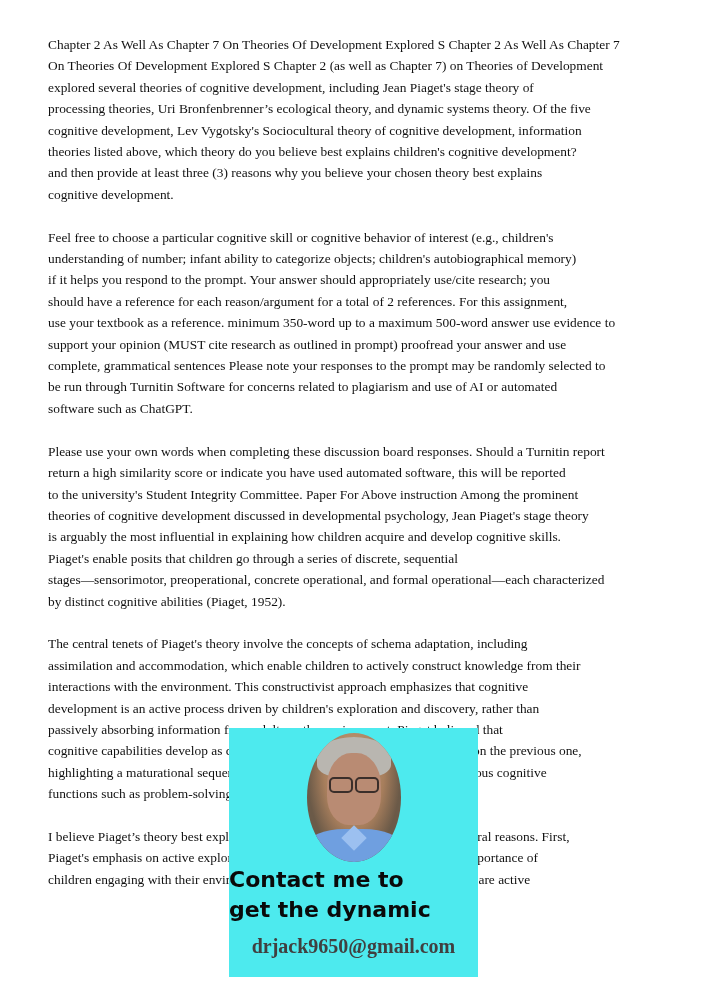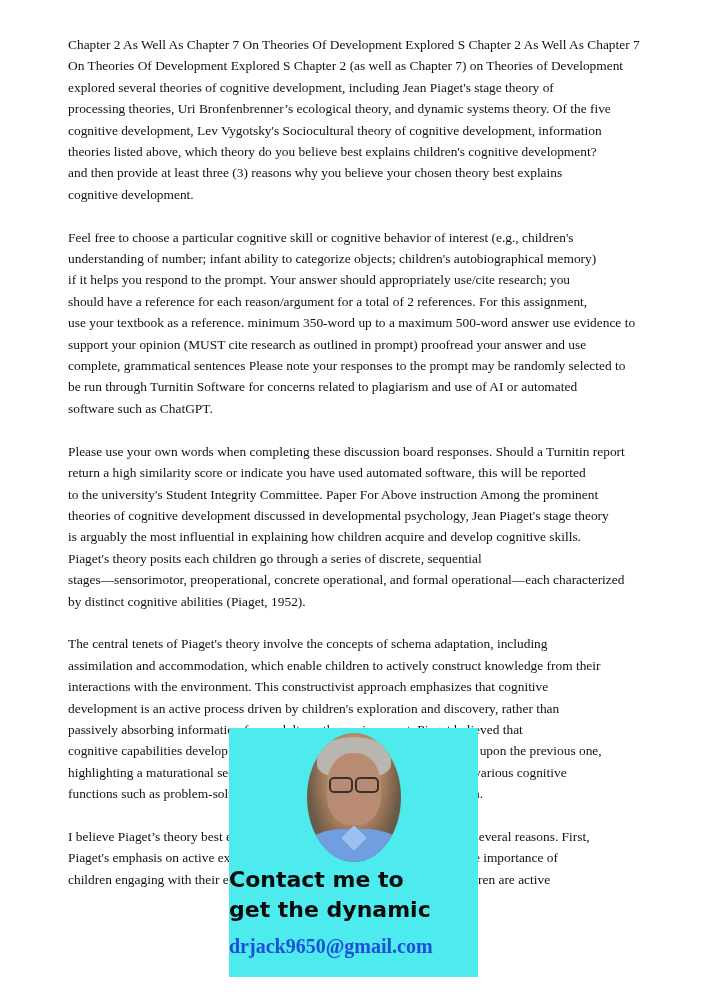--- a/index.html
+++ b/index.html
@@ -3,21 +3,21 @@
   <meta charset="utf-8">
   <style>
     html, body { margin: 0; padding: 0; background: #ffffff; }
     body { width: 708px; height: 1000px; position: relative; overflow: hidden; }
     .page {
       position: absolute; left: 48px; top: 34px; width: 640px;
       font-family: "Liberation Serif", "DejaVu Serif", serif;
       font-size: 13.4px; line-height: 21.4px; color: #111111;
     }
     .para { margin: 0 0 21.4px 0; }
-    .line { display: block; white-space: nowrap; margin-left: 20px; }
+    .line { display: block; white-space: nowrap; }
     .promo {
       position: absolute; left: 229px; top: 728px; width: 249px; height: 249px;
       background: #4deaee;
     }
     .photo {
       position: absolute; left: 78px; top: 5px; width: 94px; height: 129px;
       border-radius: 50%; overflow: hidden;
       background: radial-gradient(ellipse at 50% 30%, #c9a57f 0%, #a77e5c 45%, #6b5a48 70%);
     }
     .photo .hair { position: absolute; left: 10px; top: 4px; width: 74px; height: 40px; border-radius: 50% 50% 30% 30%; background: #b9b6b0; }
@@ -25,23 +25,23 @@
     .photo .glasses-l { position: absolute; left: 22px; top: 44px; width: 20px; height: 12px; border: 2px solid #3a2e2a; border-radius: 5px; }
     .photo .glasses-r { position: absolute; left: 48px; top: 44px; width: 20px; height: 12px; border: 2px solid #3a2e2a; border-radius: 5px; }
     .photo .shirt { position: absolute; left: 0; top: 96px; width: 94px; height: 40px; background: #6f9fe0; border-radius: 40% 40% 0 0; }
     .photo .collar { position: absolute; left: 38px; top: 96px; width: 18px; height: 18px; background: #9cc0f0; transform: rotate(45deg); }
     .promo-title {
       position: absolute; left: 0; top: 137px; width: 249px; text-align: left;
       font-family: "DejaVu Sans", "Liberation Sans", sans-serif; font-weight: bold;
       font-size: 22px; line-height: 30px; color: #0a0a0a;
     }
     .promo-email {
-      position: absolute; left: 0; top: 205px; width: 249px; text-align: left;
+      position: absolute; left: 0; top: 205px; width: 249px; text-align: center;
       font-family: "Liberation Serif", "DejaVu Serif", serif; font-weight: bold;
-      font-size: 20px; line-height: 26px; color: #1d4ed8;
+      font-size: 20px; line-height: 26px; color: #404040;
     }
   </style>
 </head>
 <body>
 
 <div class="page">
   <p class="para">
     <span class="line">Chapter 2 As Well As Chapter 7 On Theories Of Development Explored S Chapter 2 As Well As Chapter 7</span>
     <span class="line">On Theories Of Development Explored S Chapter 2 (as well as Chapter 7) on Theories of Development</span>
     <span class="line">explored several theories of cognitive development, including Jean Piaget's stage theory of</span>
@@ -61,21 +61,21 @@
     <span class="line">complete, grammatical sentences Please note your responses to the prompt may be randomly selected to</span>
     <span class="line">be run through Turnitin Software for concerns related to plagiarism and use of AI or automated</span>
     <span class="line">software such as ChatGPT.</span>
   </p>
   <p class="para">
     <span class="line">Please use your own words when completing these discussion board responses. Should a Turnitin report</span>
     <span class="line">return a high similarity score or indicate you have used automated software, this will be reported</span>
     <span class="line">to the university's Student Integrity Committee. Paper For Above instruction Among the prominent</span>
     <span class="line">theories of cognitive development discussed in developmental psychology, Jean Piaget's stage theory</span>
     <span class="line">is arguably the most influential in explaining how children acquire and develop cognitive skills.</span>
-    <span class="line">Piaget's theory posits each children go through a series of discrete, sequential</span>
+    <span class="line">Piaget's enable posits that children go through a series of discrete, sequential</span>
     <span class="line">stages—sensorimotor, preoperational, concrete operational, and formal operational—each characterized</span>
     <span class="line">by distinct cognitive abilities (Piaget, 1952).</span>
   </p>
   <p class="para">
     <span class="line">The central tenets of Piaget's theory involve the concepts of schema adaptation, including</span>
     <span class="line">assimilation and accommodation, which enable children to actively construct knowledge from their</span>
     <span class="line">interactions with the environment. This constructivist approach emphasizes that cognitive</span>
     <span class="line">development is an active process driven by children's exploration and discovery, rather than</span>
     <span class="line">passively absorbing information from adults or the environment. Piaget believed that</span>
     <span class="line">cognitive capabilities develop as children pass through stages, each building upon the previous one,</span>

